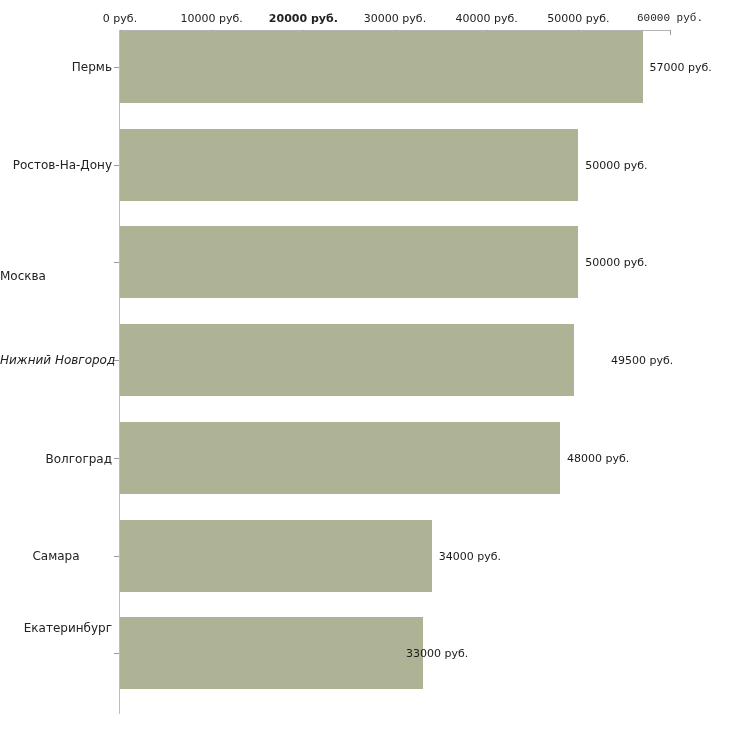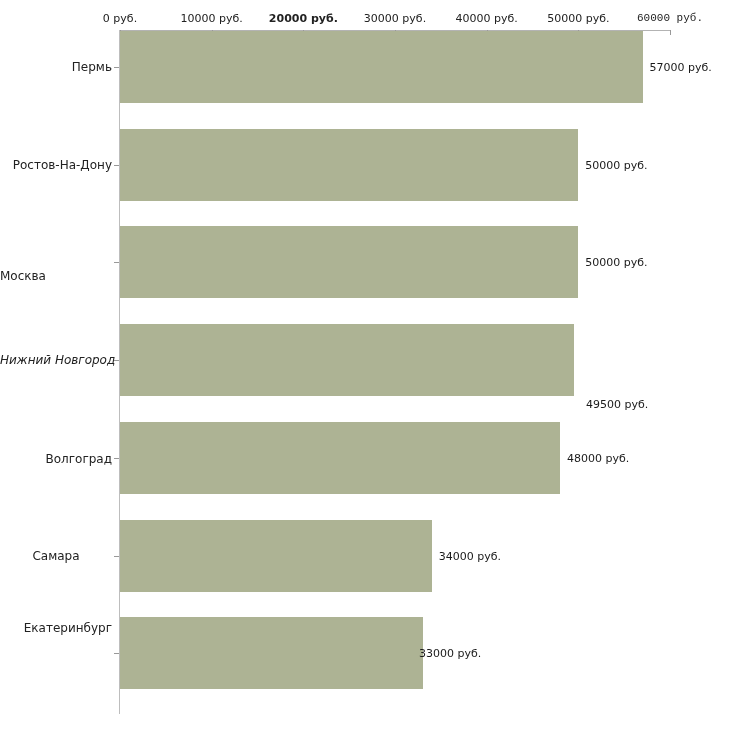--- a/index.html
+++ b/index.html
@@ -66,23 +66,23 @@
         <div class="ytick-label" style="top: 628px; left: 0px; width: 112px; text-align: right;">Екатеринбург</div>
       </div>
     <div id="bars-layer">
         <div class="bar" title="Пермь 57000 руб." style="left: 120px; top: 31px; width: 522.5px; height: 72px; background: rgb(173, 179, 148);"></div>
         <div class="bar-label" style="left: 649.5px; top: 67px;">57000 руб.</div>
         <div class="bar" title="Ростов-На-Дону 50000 руб." style="left: 120px; top: 128.7px; width: 458.333px; height: 72px; background: rgb(173, 179, 148);"></div>
         <div class="bar-label" style="left: 585.333px; top: 164.7px;">50000 руб.</div>
         <div class="bar" title="Москва 50000 руб." style="left: 120px; top: 226.4px; width: 458.333px; height: 72px; background: rgb(173, 179, 148);"></div>
         <div class="bar-label" style="left: 585.333px; top: 262.4px;">50000 руб.</div>
         <div class="bar" title="Нижний Новгород 49500 руб." style="left: 120px; top: 324.1px; width: 453.75px; height: 72px; background: rgb(173, 179, 148);"></div>
-        <div class="bar-label" style="left: 586px; top: 360.1px; margin-top: 44px;">49500 руб.</div>
+        <div class="bar-label" style="left: 611px; top: 360.1px;">49500 руб.</div>
         <div class="bar" title="Волгоград 48000 руб." style="left: 120px; top: 421.8px; width: 440px; height: 72px; background: rgb(173, 179, 148);"></div>
         <div class="bar-label" style="left: 567px; top: 457.8px;">48000 руб.</div>
         <div class="bar" title="Самара 34000 руб." style="left: 120px; top: 519.5px; width: 311.667px; height: 72px; background: rgb(173, 179, 148);"></div>
         <div class="bar-label" style="left: 438.667px; top: 555.5px;">34000 руб.</div>
         <div class="bar" title="Екатеринбург 33000 руб." style="left: 120px; top: 617.2px; width: 302.5px; height: 72px; background: rgb(173, 179, 148);"></div>
-        <div class="bar-label" style="left: 419px; top: 653.2px;">33000 руб.</div>
+        <div class="bar-label" style="left: 406px; top: 653.2px;">33000 руб.</div>
       </div>
 
   </div>
 </div>
 
 </body></html>

